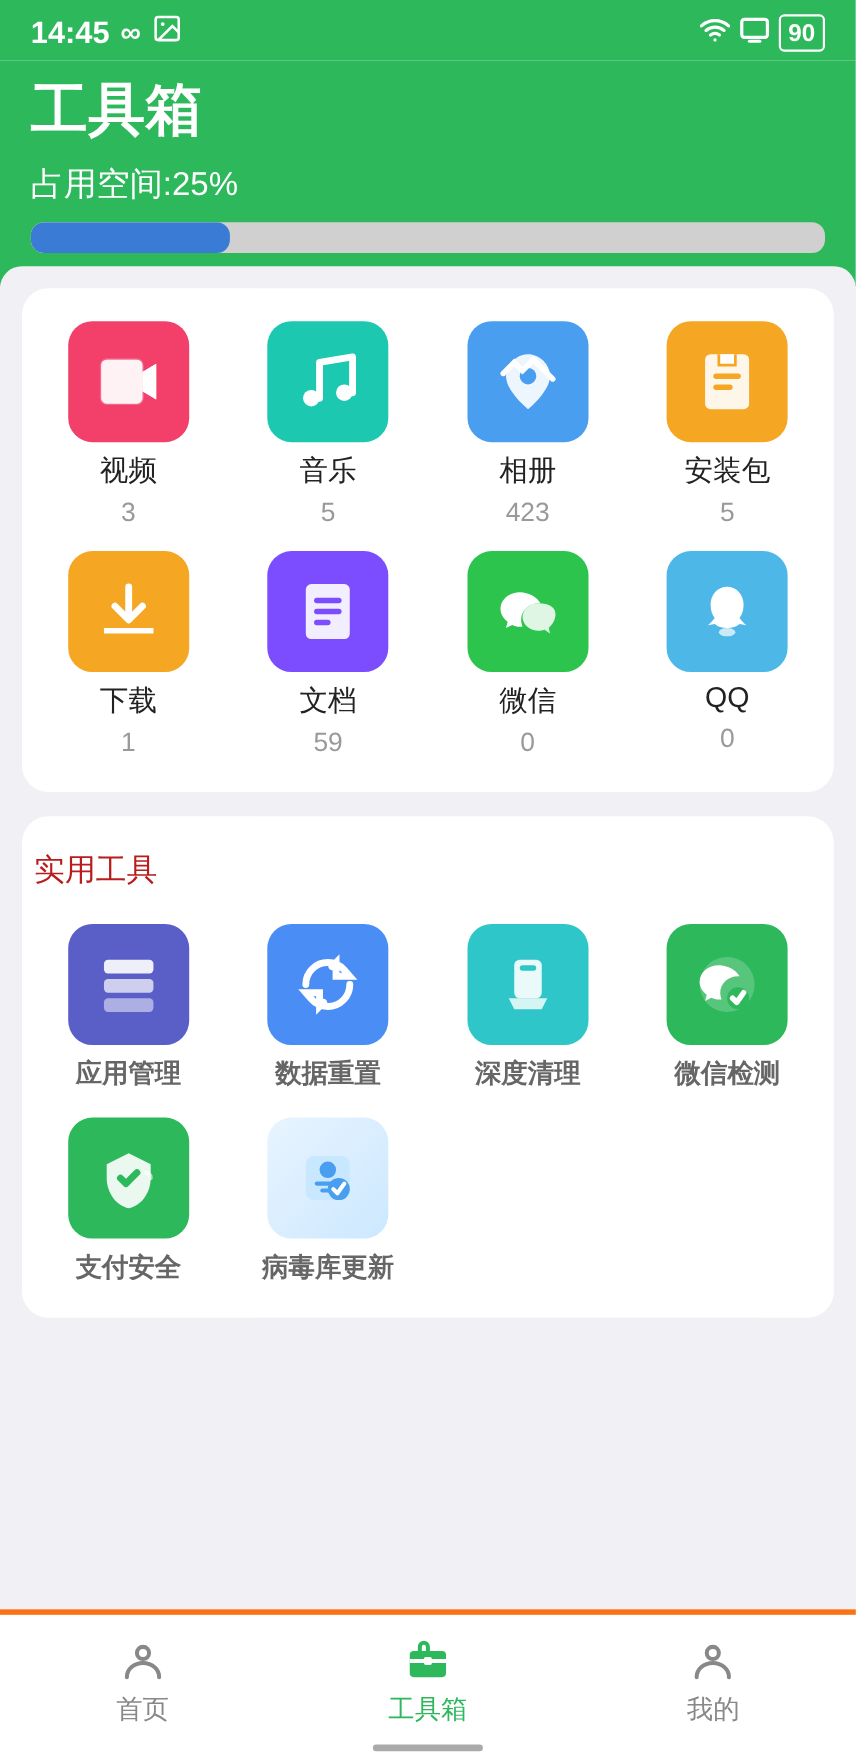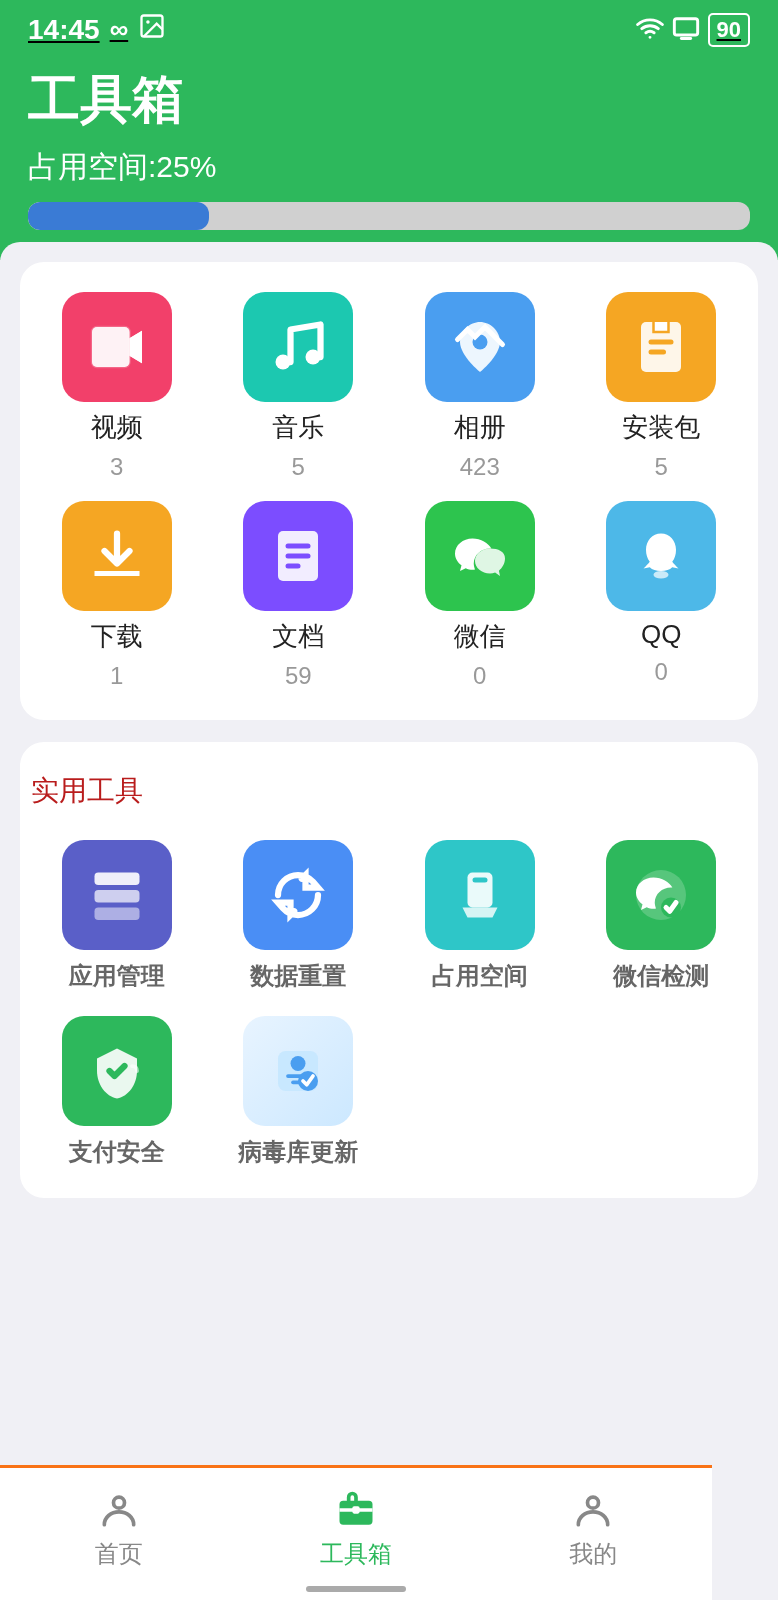--- a/index.html
+++ b/index.html
@@ -12,21 +12,20 @@
       overflow-x: hidden;
     }
 
     
     .status-bar {
       background: #2db85c;
       padding: 12px 28px 8px 28px;
       display: flex;
       justify-content: space-between;
       align-items: center;
-      text-decoration: underline;
     }
     .status-left {
       display: flex;
       align-items: center;
       gap: 10px;
       color: white;
       font-size: 28px;
       font-weight: 600;
     }
     .status-icons {
@@ -167,27 +166,27 @@
     .icon-deepclean { background: #2ec6c8; }
     .icon-wechatcheck { background: #2db85c; }
     .icon-paysafe { background: #2db85c; }
     .icon-virusupdate { background: transparent; border: 2px solid #e0e0e0; }
 
     
     .bottom-nav {
       position: fixed;
       bottom: 0;
       left: 0;
-      width: 712px;
+      width: 778px;
       background: white;
       display: flex;
       align-items: center;
       justify-content: space-around;
       padding: 20px 0 30px 0;
-      border-top: 3px solid #f97316;
+      border-top: 5px solid #f97316;
     }
     .nav-item {
       display: flex;
       flex-direction: column;
       align-items: center;
       gap: 6px;
       cursor: pointer;
       min-width: 120px;
     }
     .nav-item svg { width: 44px; height: 44px; }
@@ -382,21 +381,21 @@
       </div>
 
       <div class="tool-item">
         <div class="tool-icon icon-deepclean">
           <svg viewBox="0 0 24 24" fill="none">
             <rect x="7" y="3" width="10" height="14" rx="2" fill="white" opacity="0.9"></rect>
             <rect x="9" y="5" width="6" height="2" rx="1" fill="#2ec6c8"></rect>
             <path d="M5 17h14l-2 4H7l-2-4z" fill="white" opacity="0.8"></path>
           </svg>
         </div>
-        <span class="tool-label">占用空间</span>
+        <span class="tool-label">深度清理</span>
       </div>
 
       <div class="tool-item">
         <div class="tool-icon icon-wechatcheck">
           <svg viewBox="0 0 24 24" fill="none">
             <circle cx="12" cy="12" r="10" fill="white" opacity="0.2"></circle>
             <path d="M9 5C5.13 5 2 7.69 2 11c0 1.89 1 3.56 2.6 4.71L4 18l2.29-1.14C7.15 17.27 8.06 17.5 9 17.5c.34 0 .68-.02 1-.07C9.73 16.66 9.5 15.85 9.5 15c0-3.31 2.91-6 6.5-6 .18 0 .36.01.54.02C15.35 6.88 12.37 5 9 5z" fill="white"></path>
             <circle cx="16" cy="17" r="4" fill="#2db85c"></circle>
             <path d="M14 17l1.5 1.5L18 15" stroke="white" stroke-width="2" stroke-linecap="round" stroke-linejoin="round"></path>
           </svg>

